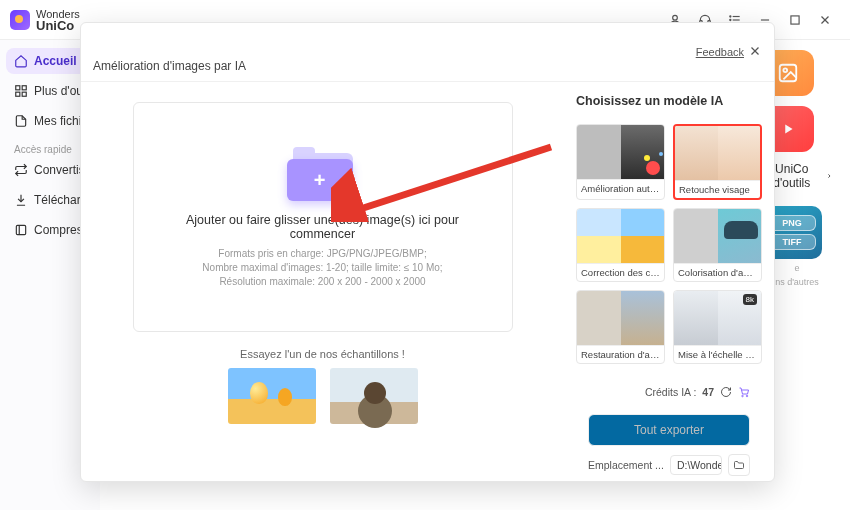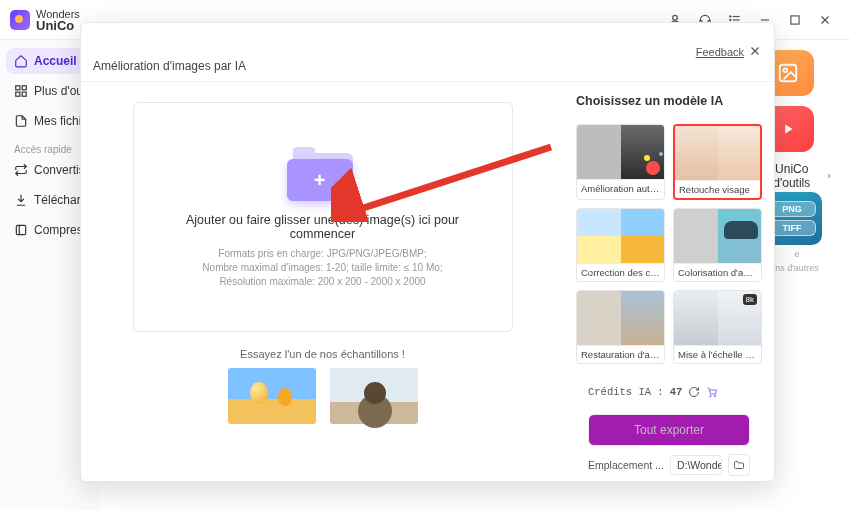--- a/index.html
+++ b/index.html
@@ -20,21 +20,21 @@
   .side-item { display:flex; align-items:center; gap:6px; padding:6px 8px; font-size:12px; color:#333; border-radius:8px; margin-bottom:4px; white-space:nowrap; overflow:hidden; }
   .side-item.active { background:#eee7ff; color:#4a2ecb; font-weight:600; }
   .side-label { font-size:10px; color:#999; padding:6px 8px 2px; }
   .side-item svg { width:14px; height:14px; flex:0 0 14px; }
 
   .main { flex:1; position:relative; padding:20px; }
   .right-col { position:absolute; right:18px; top:10px; width:70px; }
   .tool-ico { width:52px; height:46px; border-radius:12px; margin-bottom:10px; background:linear-gradient(135deg,#ffb25a,#ff8a3d); display:flex; align-items:center; justify-content:center; color:#fff; font-weight:bold; }
   .tool-ico.red { background:linear-gradient(135deg,#ff6a6a,#ff3d3d); }
   .more-tools { font-size:12px; color:#333; text-align:center; display:flex; align-items:center; gap:4px; margin-top:8px; }
-  .fmt-card { margin-top:2px; width:60px; background:linear-gradient(150deg,#2aa8c9,#1f6d9b); border-radius:10px; padding:6px; color:#fff; font-size:9px; }
+  .fmt-card { margin-top:16px; width:60px; background:linear-gradient(150deg,#2aa8c9,#1f6d9b); border-radius:10px; padding:6px; color:#fff; font-size:9px; }
   .fmt-badge { background:rgba(255,255,255,.28); border:1px solid rgba(255,255,255,.6); border-radius:6px; padding:2px 4px; margin:3px 0; text-align:center; font-weight:600; }
   .fmt-sub { font-size:9px; color:#aaa; text-align:center; margin-top:4px; }
 
   
   .modal { position:absolute; left:80px; top:22px; width:695px; height:460px; background:#fff; border:1px solid #e6e6e6; border-radius:6px; box-shadow:0 8px 30px rgba(0,0,0,.15); display:flex; flex-direction:column; }
   .modal-head { display:flex; align-items:center; padding:8px 12px; border-bottom:1px solid #f0f0f0; }
   .modal-title { font-size:12px; color:#444;margin-top:28px; }
   .feedback { font-size:11px; color:#555; text-decoration:underline; margin-right:4px; }
   .close-icn { width:14px; height:14px; color:#555; }
   .modal-body { flex:1; display:flex; overflow:hidden; }
@@ -77,24 +77,24 @@
   .m-old .half:last-child { background:linear-gradient(160deg,#6ecad6,#8bbad0); position:relative; }
   .m-old .half:last-child::after { content:""; position:absolute; left:6px; top:12px; width:34px; height:18px; border-radius:8px 8px 4px 4px; background:#2b4a5a; }
   .m-rest .half:first-child { background:#d8d2c7; }
   .m-rest .half:last-child { background:linear-gradient(180deg,#a9c1d9,#c6b190); }
   .m-scale { position:relative; }
   .m-scale .half:first-child { background:linear-gradient(180deg,#e9edf1,#c7ccd3); }
   .m-scale .half:last-child { background:linear-gradient(180deg,#f0f3f6,#d6dbe2); }
   .m-scale::after { content:"8k"; position:absolute; right:4px; top:3px; background:#333; color:#fff; font-size:8px; padding:1px 3px; border-radius:3px; }
 
   .modal-foot { padding:6px 12px 10px; }
-  .credits { font-size:10.5px; color:#555; text-align:right; margin-bottom:16px; display:flex; align-items:center; gap:6px;font-family:Liberation Mono, monospace; }
+  .credits { font-size:10.5px; color:#555; text-align:right; margin-bottom:16px; display:flex; justify-content:flex-end; align-items:center; gap:6px; }
   .credits svg { width:12px; height:12px; }
   .credits .cart { color:#8c6cff; }
-  .export-btn { width:100%; padding:8px; text-align:center; border:1px solid #eee; background:#a21caf; color:#bdbdbd; border-radius:6px; font-size:12px; }
+  .export-btn { width:100%; padding:8px; text-align:center; border:1px solid #eee; background:#0369a1; color:#bdbdbd; border-radius:6px; font-size:12px; }
   .loc-row { display:flex; align-items:center; gap:6px; margin-top:8px; font-size:10.5px; color:#555; }
   .loc-select { flex:1; border:1px solid #e6e6e6; border-radius:4px; padding:3px 6px; display:flex; align-items:center; justify-content:space-between; background:#fff; font-size:10.5px; color:#444; white-space:nowrap; overflow:hidden; }
   .loc-folder { width:22px; height:22px; border:1px solid #e6e6e6; border-radius:4px; display:flex; align-items:center; justify-content:center; }
   .chev { width:8px; height:8px; }
 </style>
 </head>
 <body>
 
 <div class="topbar">
   <div class="logo-dot"></div>

